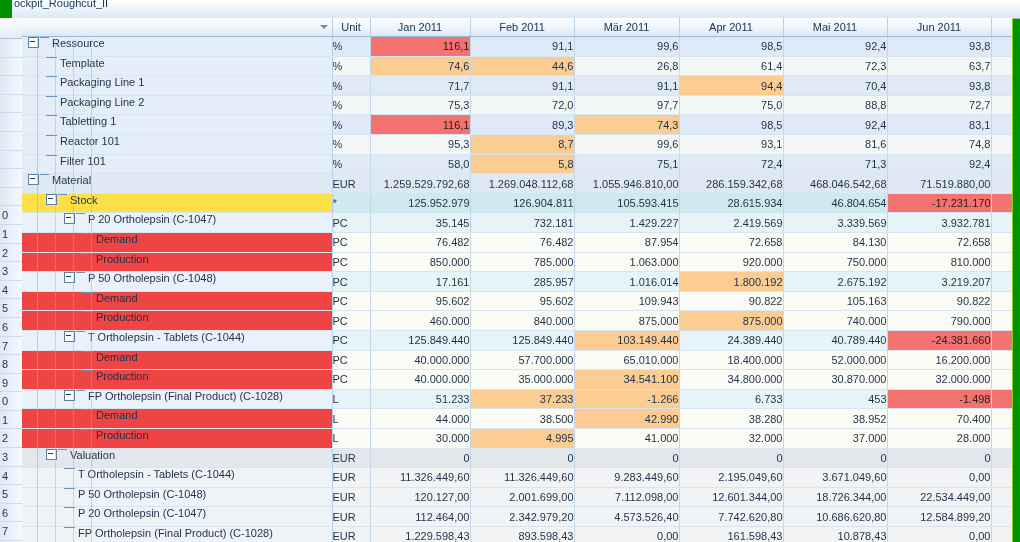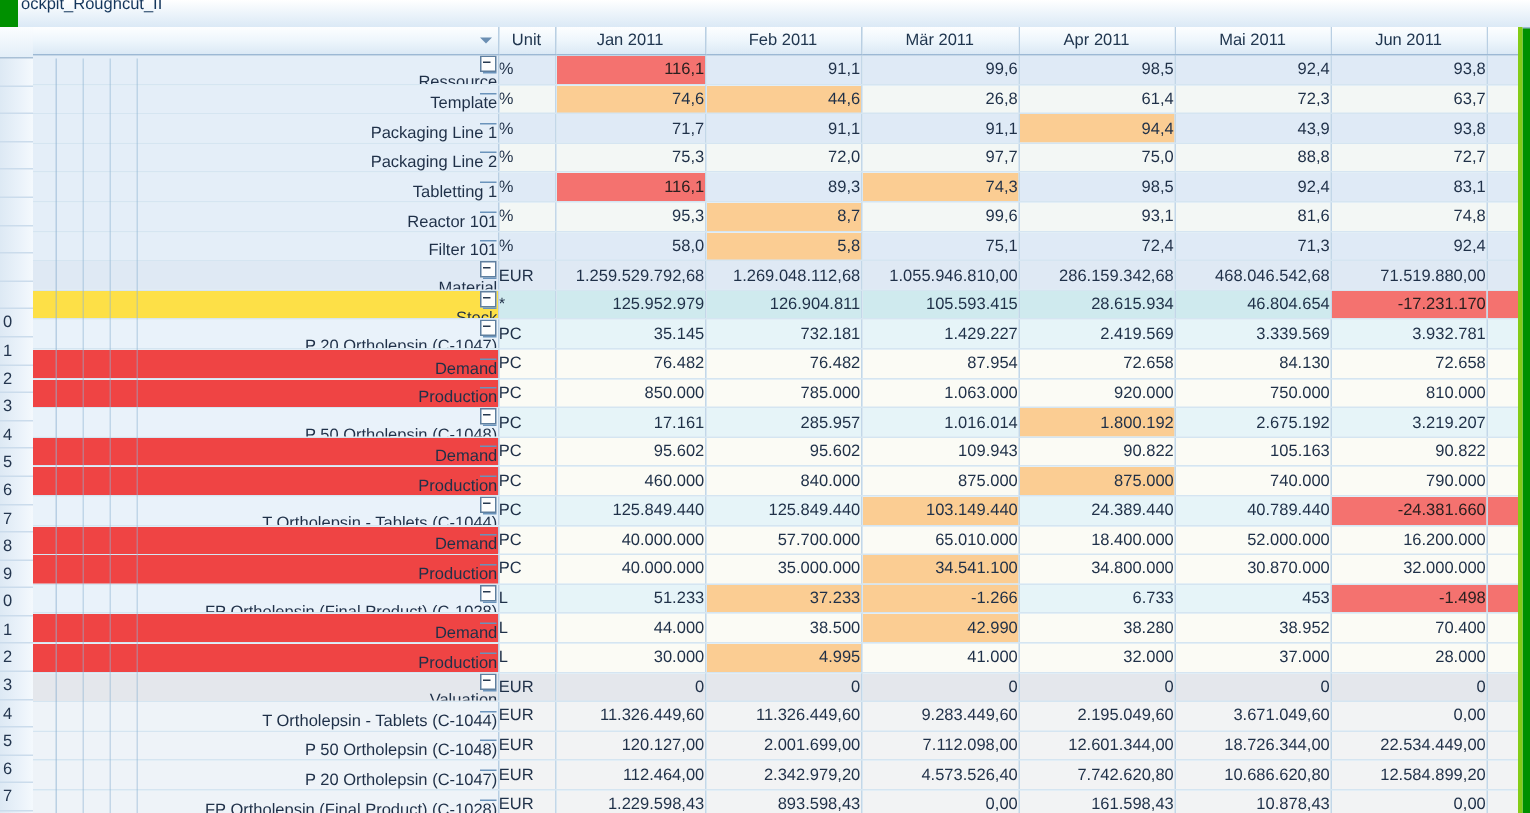--- a/index.html
+++ b/index.html
@@ -43,21 +43,21 @@
     box-sizing:border-box;
     white-space:nowrap;
     overflow:hidden;
   }
   .gutter .ghdr{height:21px;border-bottom:1px solid #a9c0d6;background:linear-gradient(to bottom,#fbfdff,#e3eef8);}
 
   
   .grid{
     position:absolute;left:22px;top:18px;width:990px;height:524px;
     background:#eef6fb;overflow:hidden;
-    border-right:3px solid #84cc16;
+    border-right:1px solid #84cc16;
   }
 
   table.g{border-collapse:collapse;table-layout:fixed;width:990px;}
   table.g td,table.g th{
     padding:0;margin:0;
     box-sizing:border-box;
     font-size:11px;font-weight:normal;
     height:18.6px;
     overflow:hidden;white-space:nowrap;
   }
@@ -117,21 +117,21 @@
   tr.valrow td.c-name{background:#eef3f8;}
   tr.valuation td.c-name{background:#e4e7ec;}
   tr.stock td.c-name{background:#fde047;}
   tr.material td.c-name{background:#dfe9f4;}
 
   
   td.hl-red{background:#f4726f !important;color:#2a2020;}
   td.hl-orange{background:#fbcd93 !important;}
 
   
-  .treewrap{display:flex;align-items:flex-end;height:18.6px;flex-direction:column;}
+  .treewrap{display:flex;align-items:flex-start;height:18.6px;}
   .ind{display:inline-block;height:18.6px;}
   .tbox{
     width:9px;height:9px;border:1px solid #5f7f9f;background:#fdfdfd;
     display:inline-block;position:relative;flex:0 0 auto;margin-right:1px;
   }
   .tbox:before{
     content:"";position:absolute;left:1px;top:3px;width:5px;height:1px;background:#27394f;
   }
   .tdash{
     display:inline-block;width:9px;height:1px;background:#6a93bb;flex:0 0 auto;margin-right:1px;
@@ -254,21 +254,21 @@
                 <span class="ind" style="width: 24px;"></span>
                 <span class="tdash" style="width: 11px;"></span>
                 <span class="tlabel">Packaging Line 1</span>
               </div>
             </td>
             <td class="c-unit">%</td>
             <td class="c-num">71,7</td>
             <td class="c-num">91,1</td>
             <td class="c-num">91,1</td>
             <td class="c-num hl-orange">94,4</td>
-            <td class="c-num">43,9</td>
+            <td class="c-num">70,4</td>
             <td class="c-num">93,8</td>
             <td class="c-tail"></td>
           </tr>
           <tr class="resalt">
             <td class="c-name">
               <div class="treewrap">
                 <span class="ind" style="width: 24px;"></span>
                 <span class="tdash" style="width: 11px;"></span>
                 <span class="tlabel">Packaging Line 2</span>
               </div>

